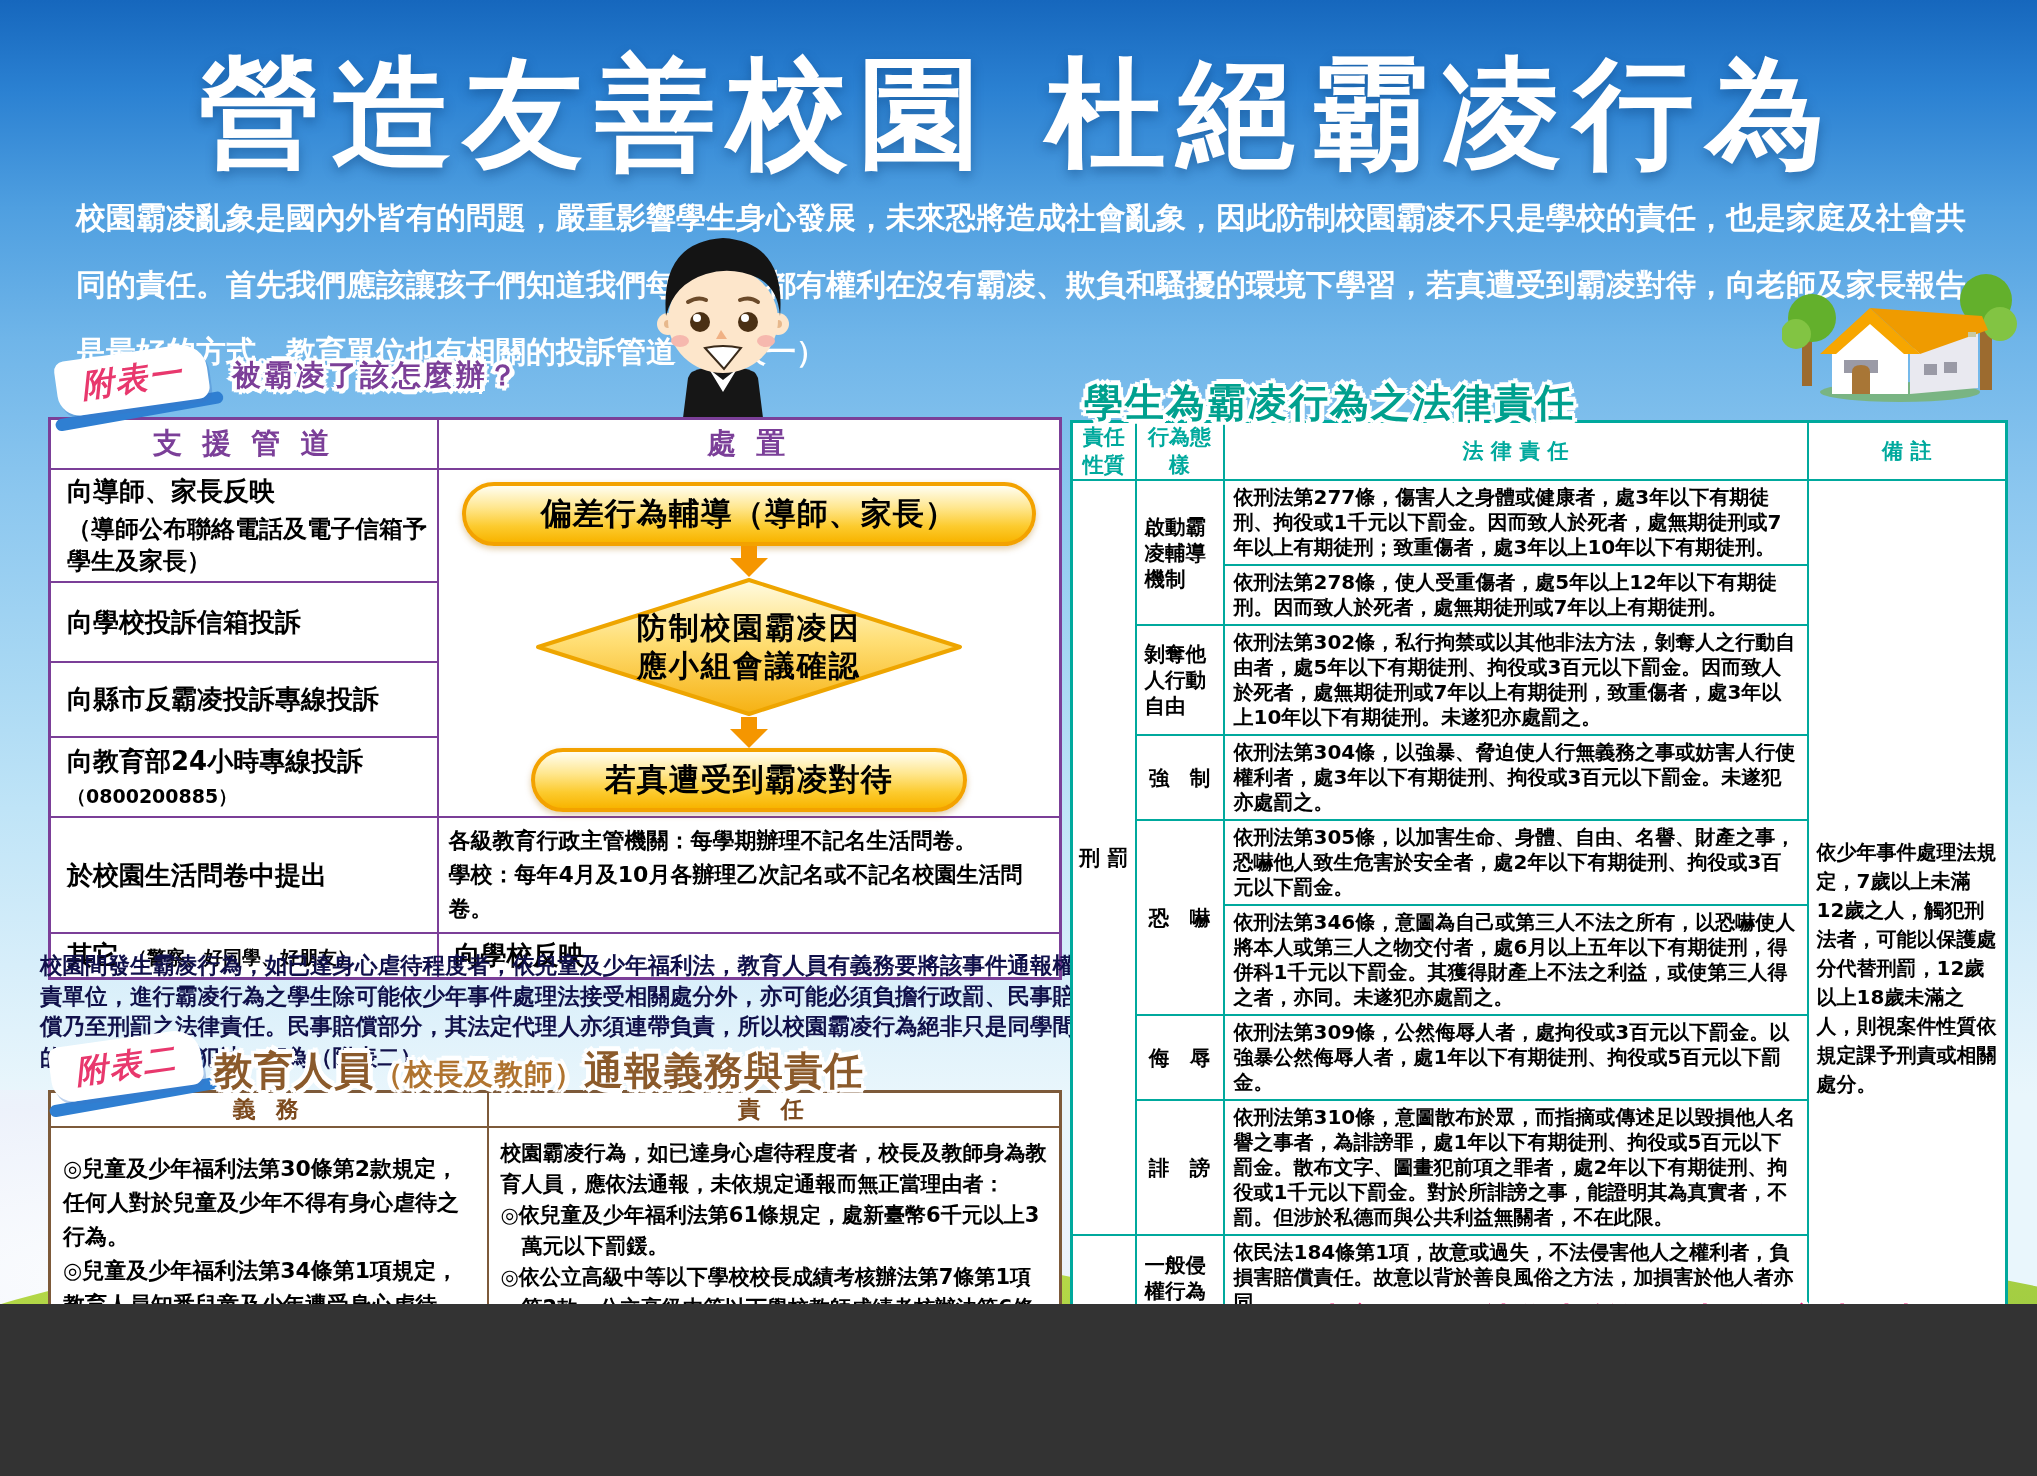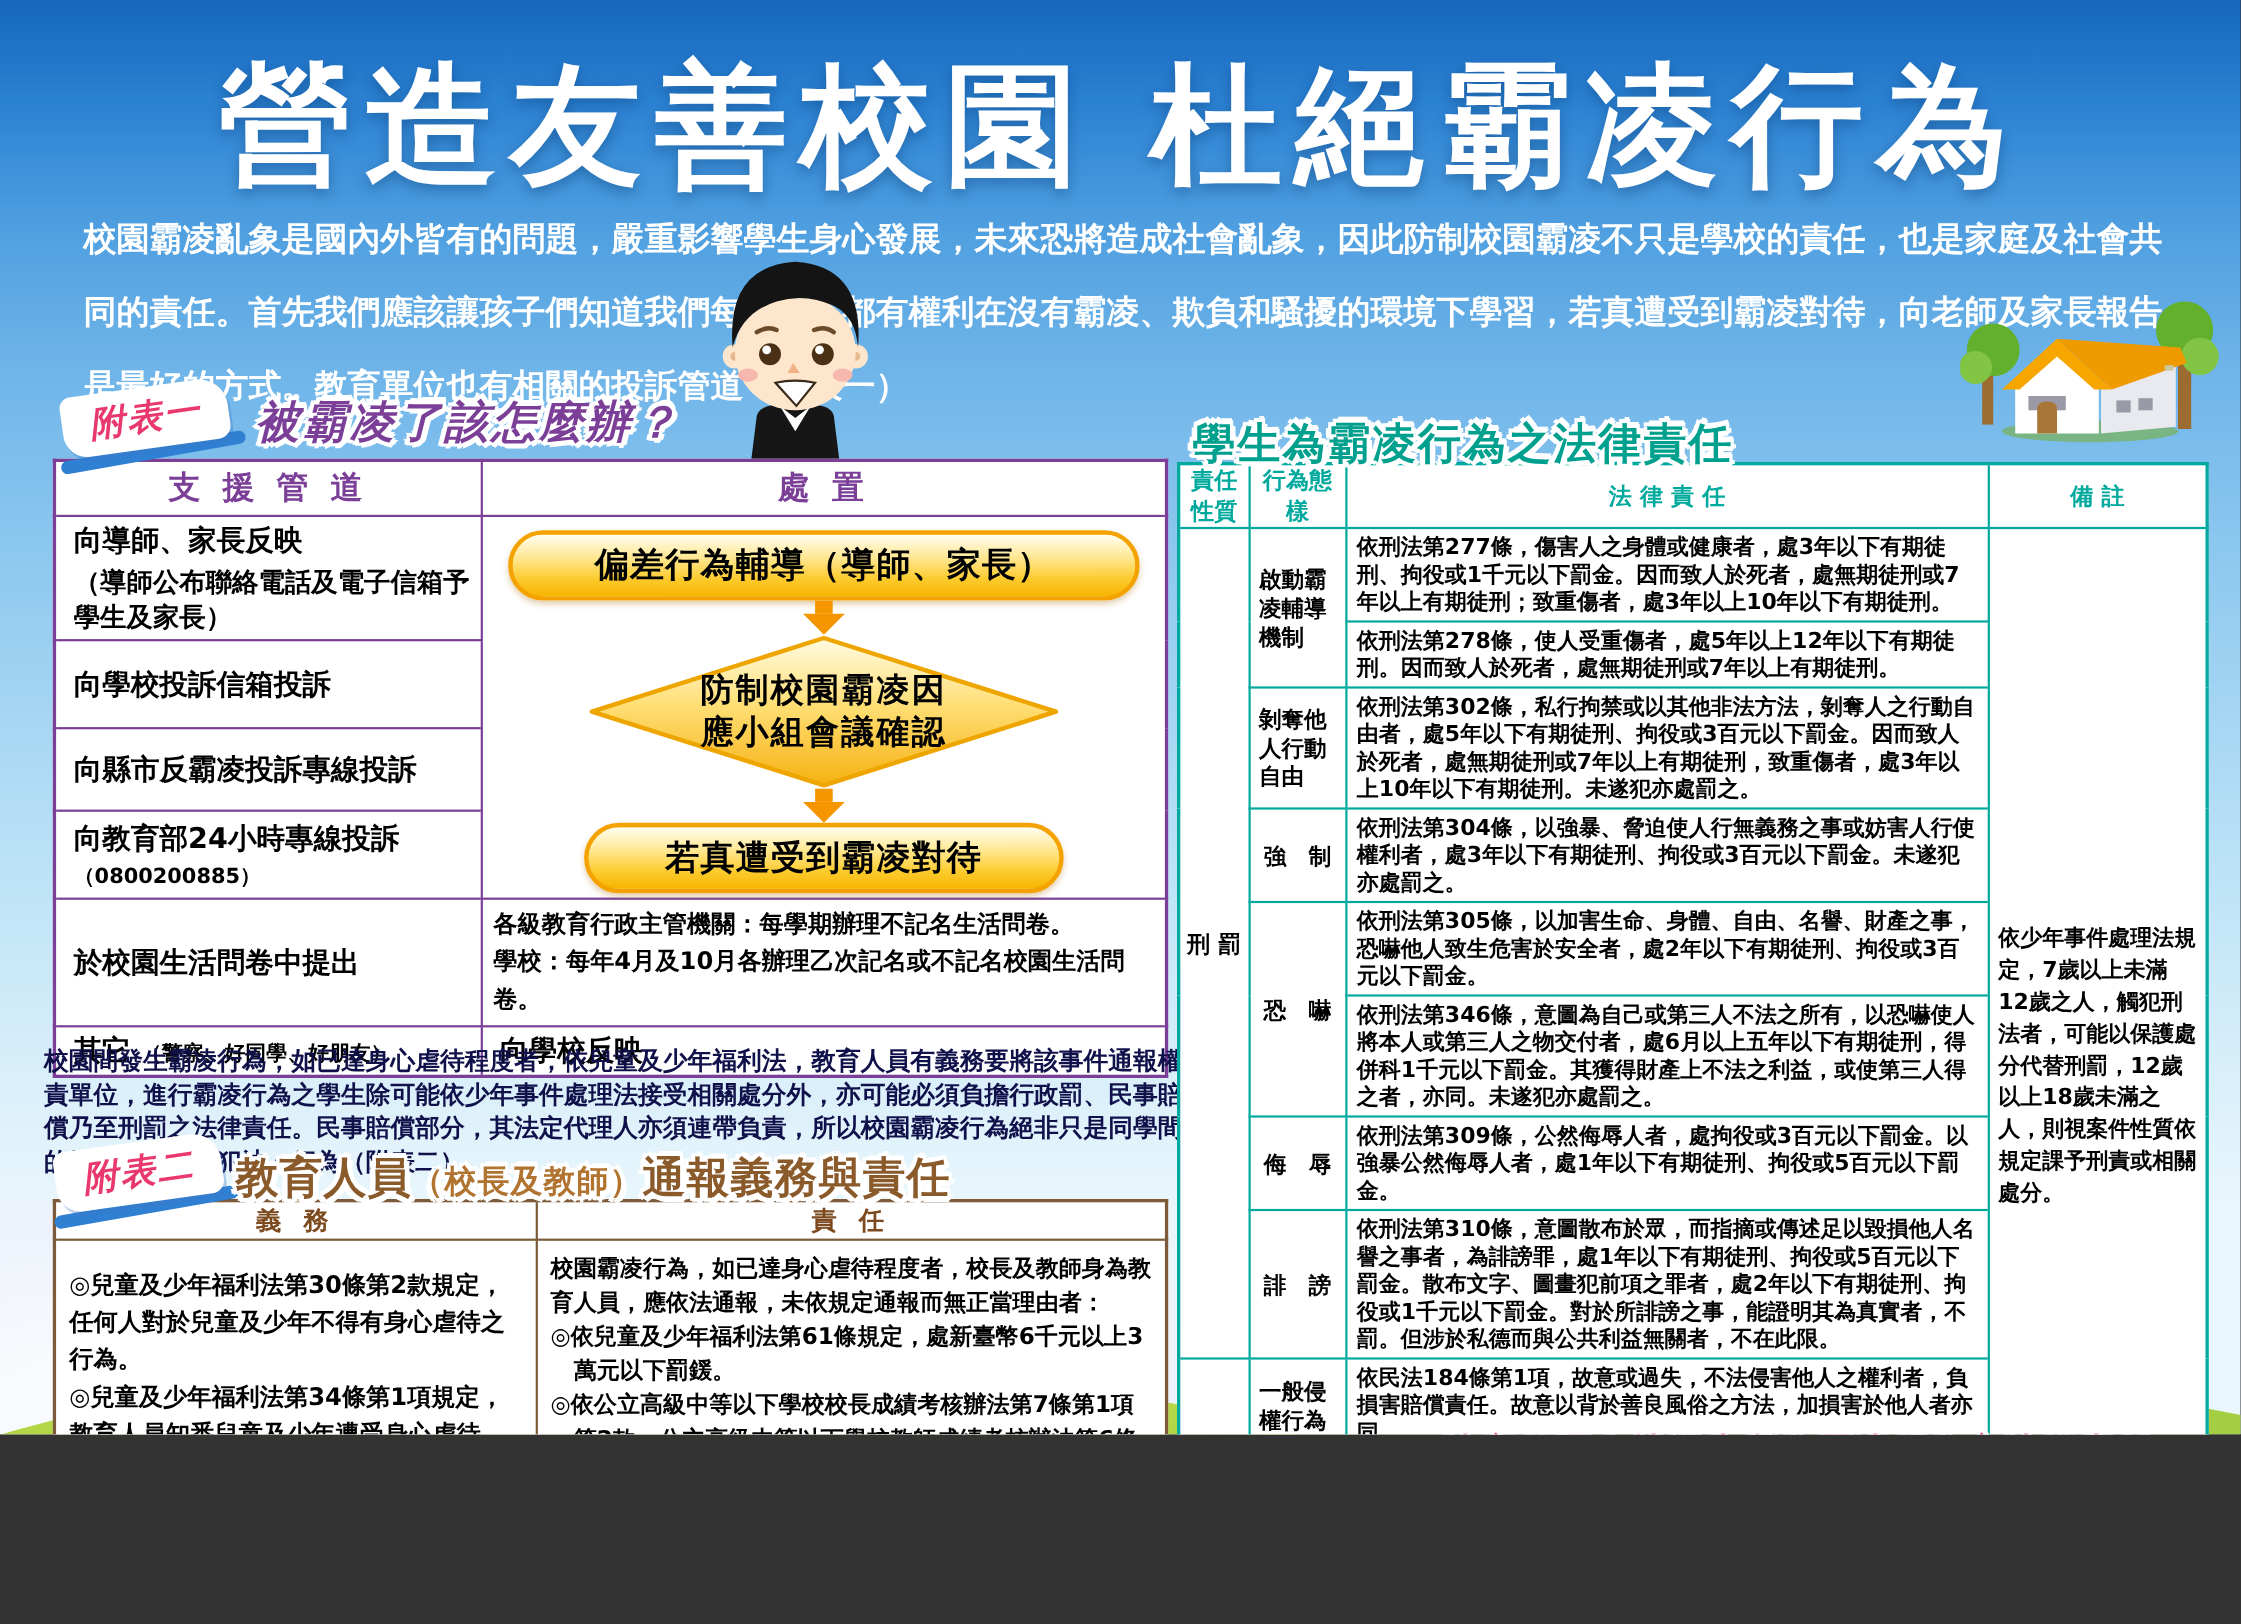--- a/index.html
+++ b/index.html
@@ -36,21 +36,21 @@
   .intro{left:76px;top:184px;width:1900px;color:#fff;font-weight:900;
     font-size:30px;line-height:67px;}
   
   .ribbon{width:152px;height:56px;transform:rotate(-8deg);z-index:4;}
   .ribbon .rb-bg{position:absolute;inset:0;background:#fff;
     border-radius:10px 26px 12px 22px;box-shadow:2px 4px 0 rgba(60,120,200,.35);}
   .ribbon .rb-swash{position:absolute;left:-6px;bottom:-10px;width:170px;height:12px;
     background:#2f7fd2;border-radius:8px;transform:rotate(-2deg);}
   .ribbon .rb-txt{position:absolute;inset:0;display:flex;align-items:center;justify-content:center;
     color:#e8386d;font-size:32px;font-weight:900;font-style:italic;letter-spacing:2px;}
-  .sec1-title{left:232px;top:356px;font-size:40px;font-weight:900;color:#7b3f98;letter-spacing:3px;z-index:4;font-style:italic;}
+  .sec1-title{left:232px;top:356px;font-size:29px;font-weight:900;color:#7b3f98;letter-spacing:3px;z-index:4;}
   .sec2-title{left:214px;top:1044px;z-index:4;color:#8b5a2b;font-weight:900;letter-spacing:1px;}
   .sec2-title .big{font-size:39px;}
   .sec2-title .small{font-size:29px;color:#b07430;}
   .legal-title{left:1084px;top:376px;font-size:39px;font-weight:900;color:#00a08e;letter-spacing:2px;z-index:4;}
   .guard-title{left:1306px;top:1298px;width:656px;text-align:center;
     font-size:34px;font-weight:900;color:#ec1c78;z-index:5;}
   
   table{border-collapse:collapse;table-layout:fixed;background:#fff;}
   .t1{left:48px;top:417px;width:1014px;z-index:3;border:3px solid #7b3f98;}
   .t1 th,.t1 td{border:2.4px solid #7b3f98;background:#fff;}

